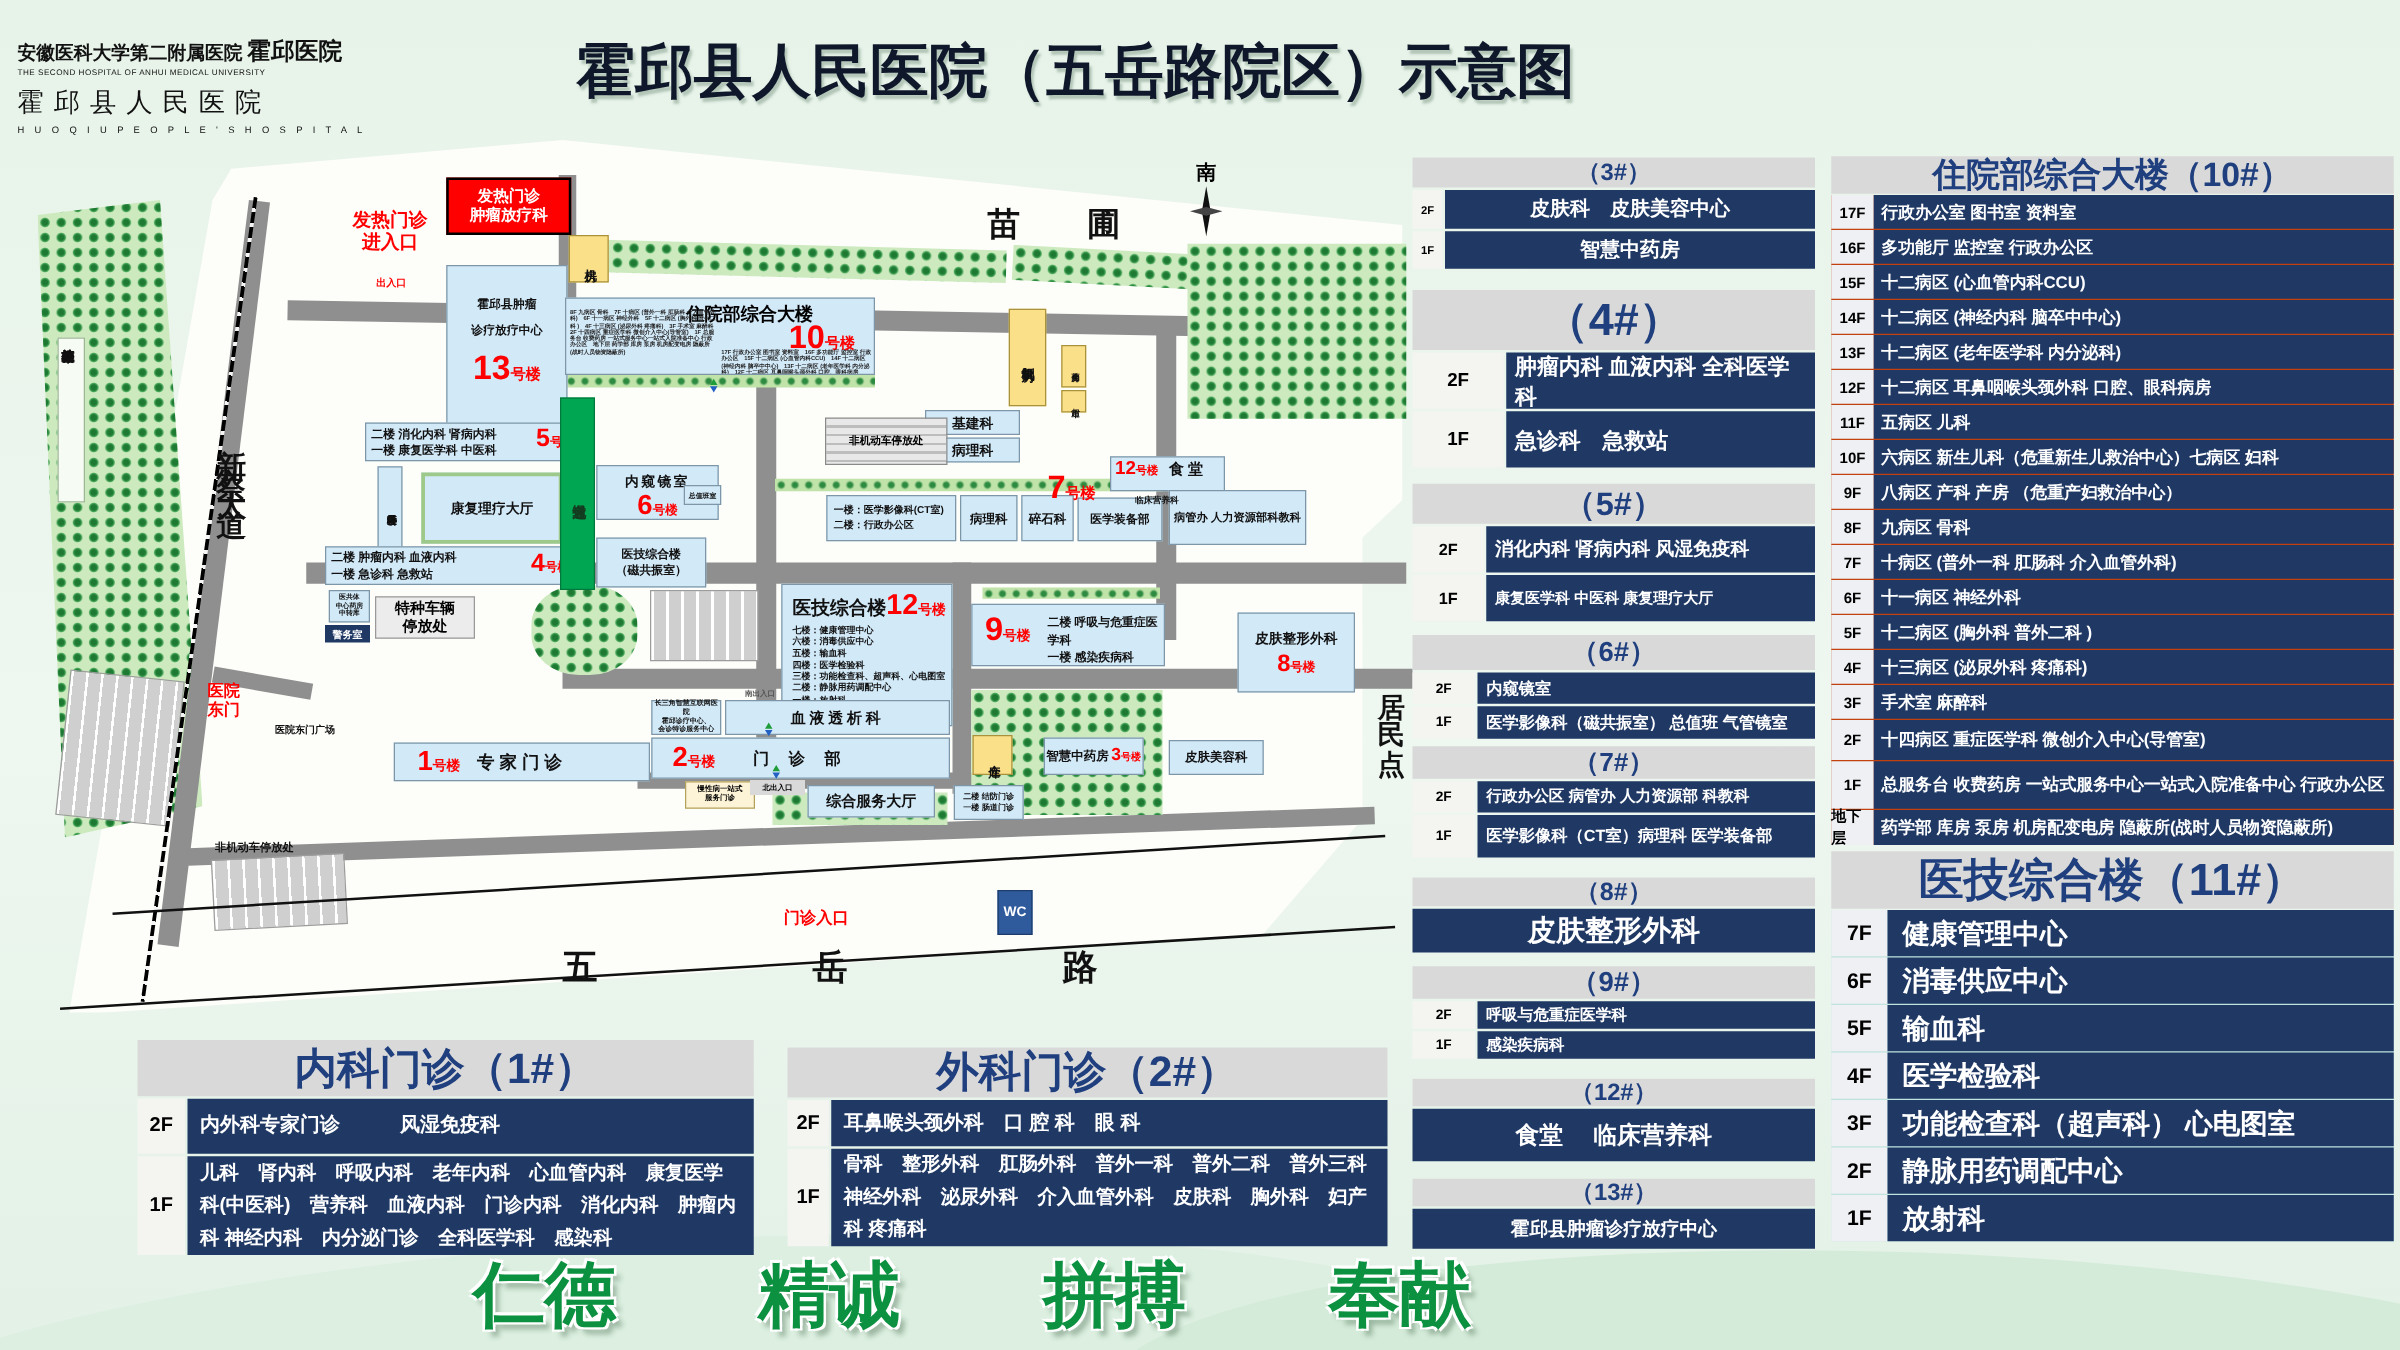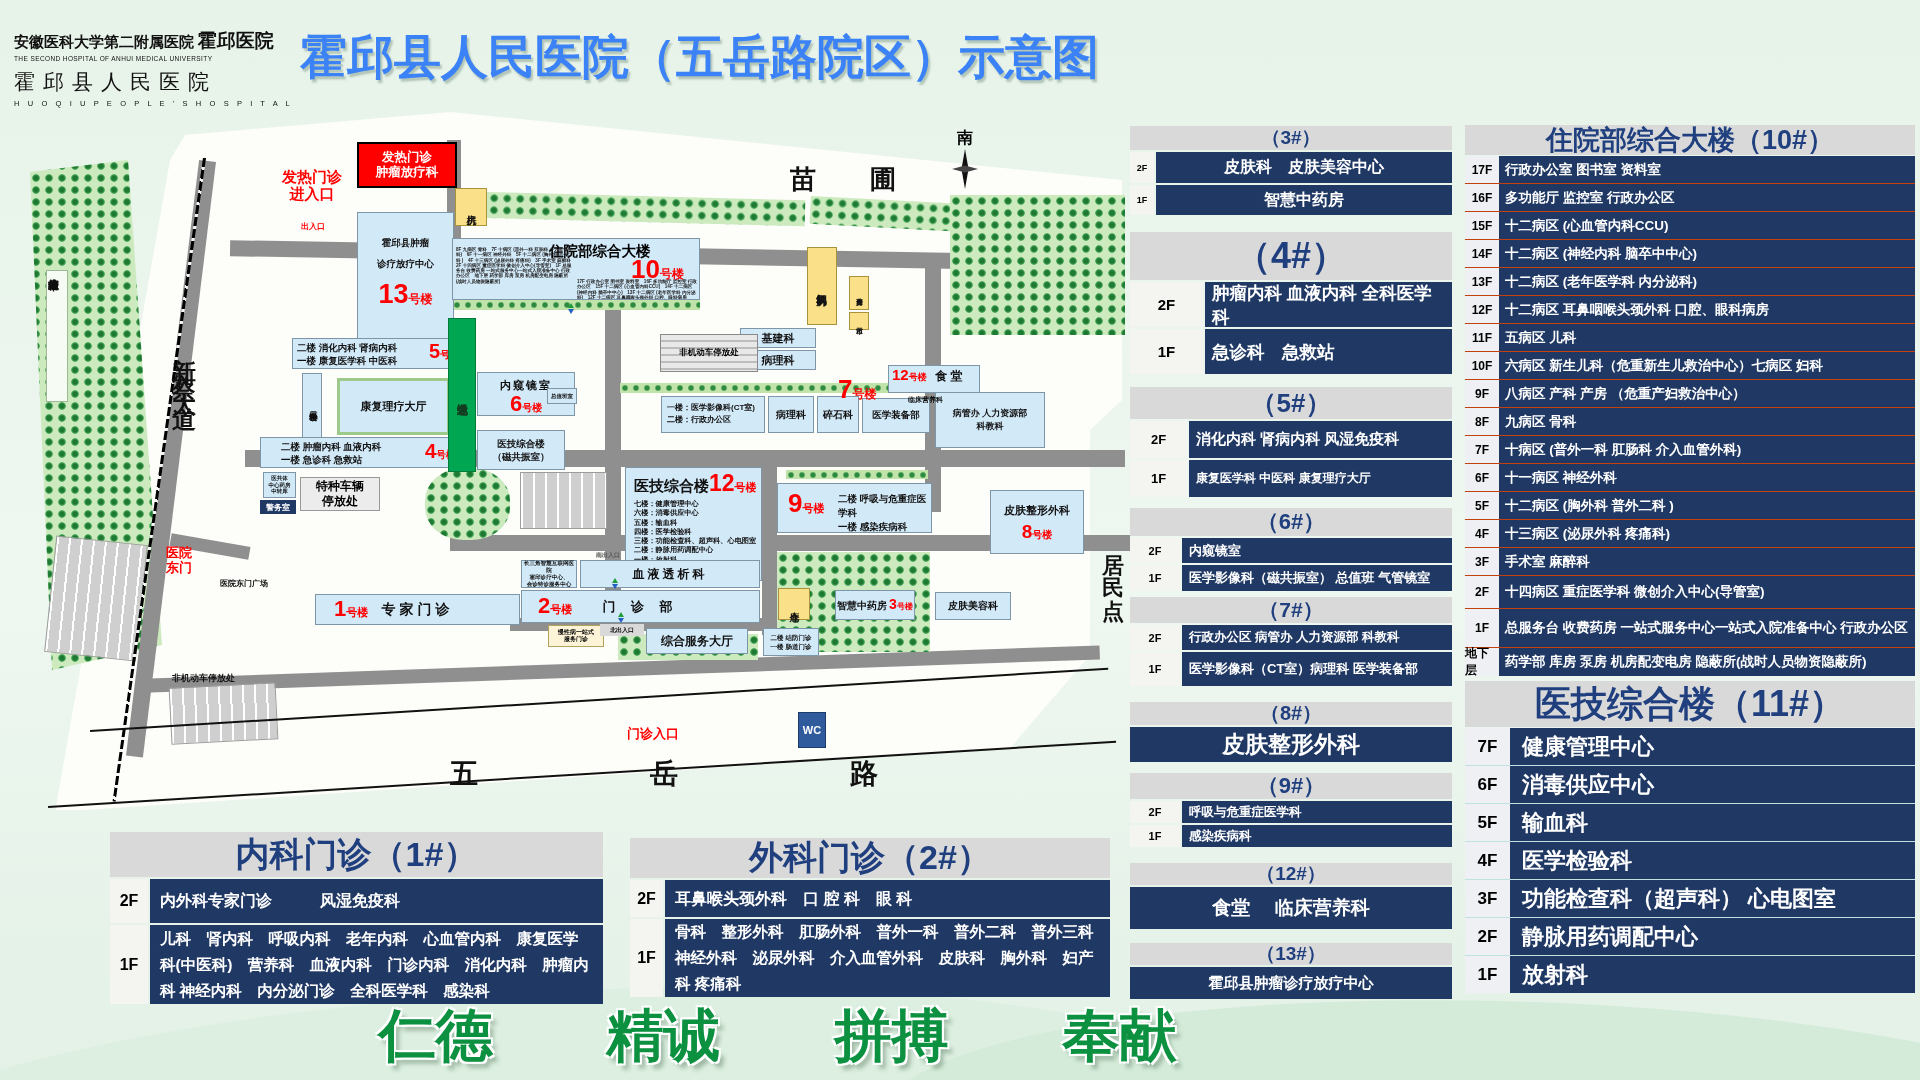--- a/index.html
+++ b/index.html
@@ -9,21 +9,21 @@
   .abs{position:absolute}
   
   .wave{position:absolute;border-radius:50%;z-index:0}
   
   #logo{left:14px;top:28px;width:260px;color:#111;z-index:5}
   #logo .l1{font-family:"Liberation Serif","DejaVu Serif",serif;font-weight:bold;font-size:15px;white-space:nowrap}
   #logo .l1 b{font-size:19px}
   #logo .l2{font-size:6.5px;letter-spacing:.4px;margin-top:1px;white-space:nowrap}
   #logo .l3{font-size:21px;font-weight:normal;letter-spacing:8px;margin-top:6px;white-space:nowrap}
   #logo .l4{font-size:7.5px;letter-spacing:3.1px;margin-top:3px;white-space:nowrap}
-  #title{left:300px;top:26px;width:960px;text-align:left;font-size:47px;font-weight:bold;color:#3b82f6;
+  #title{left:300px;top:26px;width:960px;text-align:right;font-size:47px;font-weight:bold;color:#0f172a;
          text-shadow:2px 3px 2px rgba(110,140,120,.45);z-index:5;white-space:nowrap}
   
   #map{left:20px;top:100px;width:1105px;height:710px;z-index:1}
   #campus{left:0;top:0;width:1105px;height:710px;background:#fdfdfa;z-index:1;
           clip-path:polygon(165px 35px,430px 12px,1102px 80px,1102px 300px,1070px 330px,1070px 555px,990px 648px,35px 712px,150px 60px)}
   .road{position:absolute;background:#8f8f8f;z-index:3}
   .trees{background-color:#cdeabf;background-image:radial-gradient(circle at 6px 6px,#1e7a33 2.2px,#4aa85a 3.4px,rgba(0,0,0,0) 4.2px);background-size:13px 12px;z-index:4;position:absolute}
   .hedge{position:absolute;background-color:#bfe3a8;background-image:radial-gradient(circle at 5px 5px,#2d8a41 2px,rgba(0,0,0,0) 3.5px);background-size:11px 10px;z-index:4}
   .stripes{position:absolute;background:repeating-linear-gradient(90deg,#ffffff 0 2px,#cfcfcf 2px 12px);z-index:3;border:1px solid #9c9c9c}
   .mb{position:absolute;background:#d2e9f8;border:1px solid #7d97a8;color:#111;font-weight:bold;box-sizing:border-box;z-index:5}
@@ -171,21 +171,21 @@
   <div class="mb" style="left:272px;top:238px;width:173px;height:31px;padding:2px 4px;font-size:9.5px;line-height:13px">
     <span>二楼 消化内科 肾病内科</span><span class="abs" style="right:4px;top:2px"><span class="rnum" style="font-size:20px">5</span><span class="rsuf" style="font-size:10px">号楼</span></span><br>
     <span>一楼 康复医学科 中医科</span>
   </div>
 
   <div class="mb ctr" style="left:282px;top:273px;width:20px;height:66px">
       <span class="vt" style="font-size:8px;letter-spacing:0">二楼全科医学科</span>
     </div>
   <div class="mb ctr" style="left:317px;top:278px;width:113px;height:57px;font-size:11px;border:3px solid #9dc98a">康复理疗大厅</div>
 
-  <div class="mb" style="left:240px;top:337px;width:205px;height:31px;padding:2px 20px;font-size:9.5px;line-height:13px">
+  <div class="mb" style="left:240px;top:337px;width:205px;height:31px;padding:2px 4px;font-size:9.5px;line-height:13px">
     <span>二楼 肿瘤内科 血液内科</span><span class="abs" style="right:8px;top:3px"><span class="rnum" style="font-size:20px">4</span><span class="rsuf" style="font-size:10px">号楼</span></span><br>
     <span>一楼 急诊科 急救站</span>
   </div>
 
   <div class="abs ctr" style="left:428px;top:218px;width:26px;height:152px;background:#00a651;border:1px solid #007a3c;z-index:5">
     <span class="vt" style="font-size:11px;font-weight:bold;color:#143c20">绿色通道</span>
   </div>
 
   <div class="mb" style="left:457px;top:272px;width:98px;height:44px;text-align:center">
     <div style="font-size:11px;margin-top:5px;letter-spacing:2px">内窥镜室</div>
@@ -208,21 +208,21 @@
       <span>停放处</span>
   </div>
 
   <div class="lbl" style="left:818px;top:276px;z-index:7"><span class="rnum" style="font-size:26px">7</span><span class="rsuf" style="font-size:12px">号楼</span></div>
   <div class="mb" style="left:641px;top:296px;width:104px;height:37px;font-size:8px;line-height:12px;padding:5px 3px 0 5px">
     <span>一楼：医学影像科(CT室)</span><br><span>二楼：行政办公区</span>
   </div>
   <div class="mb ctr" style="left:748px;top:296px;width:46px;height:37px;font-size:10px">病理科</div>
   <div class="mb ctr" style="left:797px;top:296px;width:42px;height:37px;font-size:10px">碎石科</div>
   <div class="mb ctr" style="left:842px;top:298px;width:68px;height:35px;font-size:9.5px">医学装备部</div>
-  <div class="mb ctr" style="left:915px;top:292px;width:110px;height:56px;font-size:9px;line-height:13px;flex-direction:column">
+  <div class="mb ctr" style="left:915px;top:292px;width:110px;height:44px;font-size:9px;line-height:13px;flex-direction:row">
     <span>病管办 人力资源部</span>
       <span>科教科</span>
   </div>
 
   <div class="mb" style="left:605px;top:367px;width:137px;height:114px;padding:4px 0 0 8px">
     <span style="font-size:15px">医技综合楼</span><span class="rnum" style="font-size:23px">12</span><span class="rsuf" style="font-size:11px">号楼</span>
     <div style="font-size:7.2px;line-height:9.3px;margin-top:3px">
       <div>七楼：健康管理中心</div>
         <div>六楼：消毒供应中心</div>
         <div>五楼：输血科</div>

